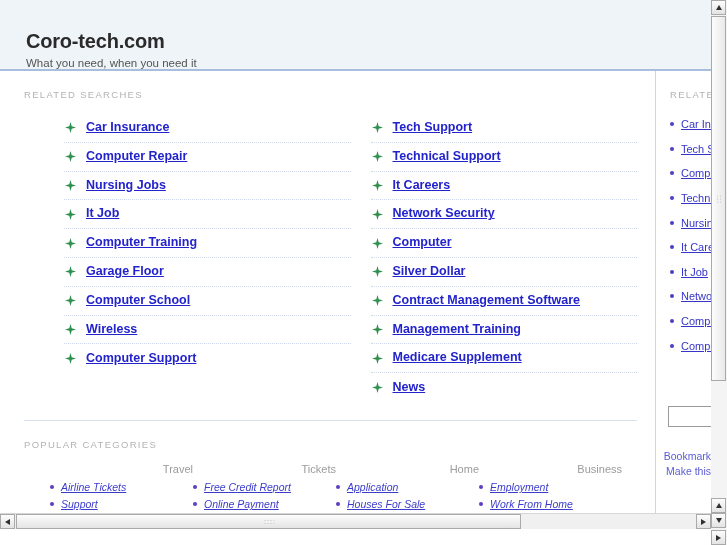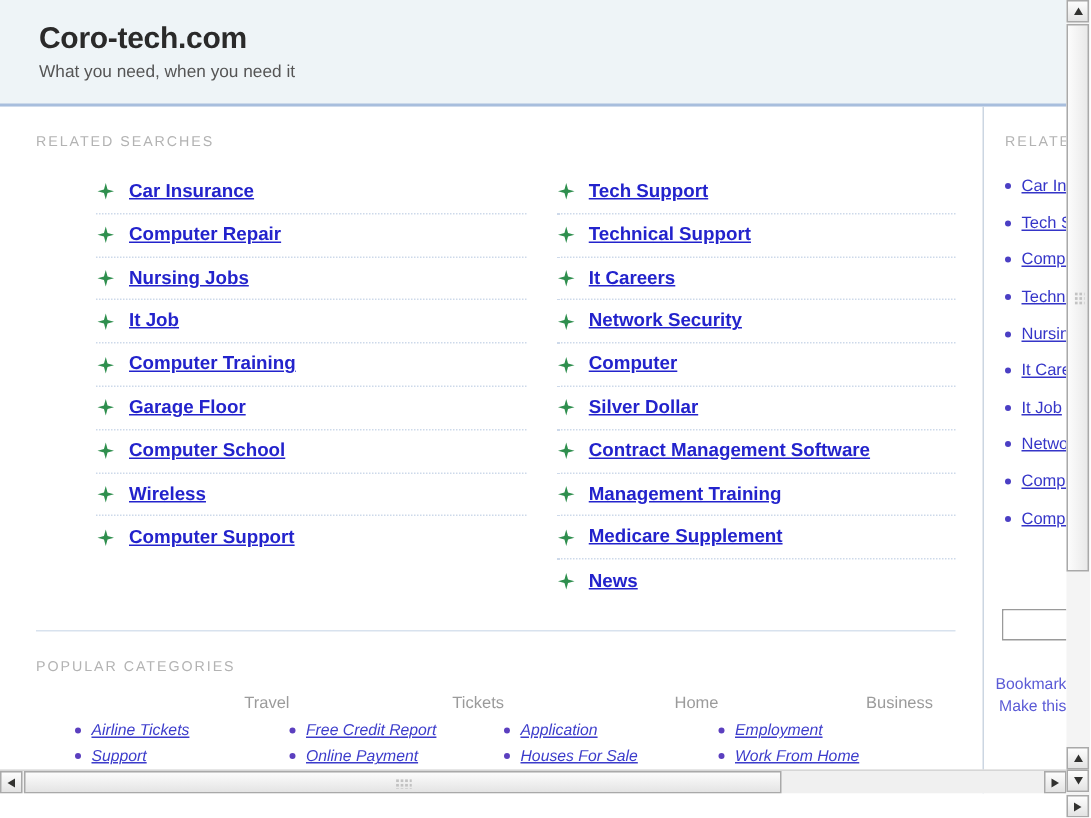--- a/index.html
+++ b/index.html
@@ -28,21 +28,21 @@
     overflow: hidden;
     background: #ffffff;
   }
 
   
   .site-header {
     position: relative;
     height: 71px;
     background: #eef4f7;
     border-bottom: 2px solid #a8bedd;
-    padding: 16px 0 0 26px;
+    padding: 31px 0 0 26px;
     width: 711px;
   }
   .site-title {
     font-size: 20px;
     font-weight: bold;
     color: #2a2a2a;
     letter-spacing: -0.2px;
     margin: 0 0 5px 0;
     line-height: 1.05;
   }

